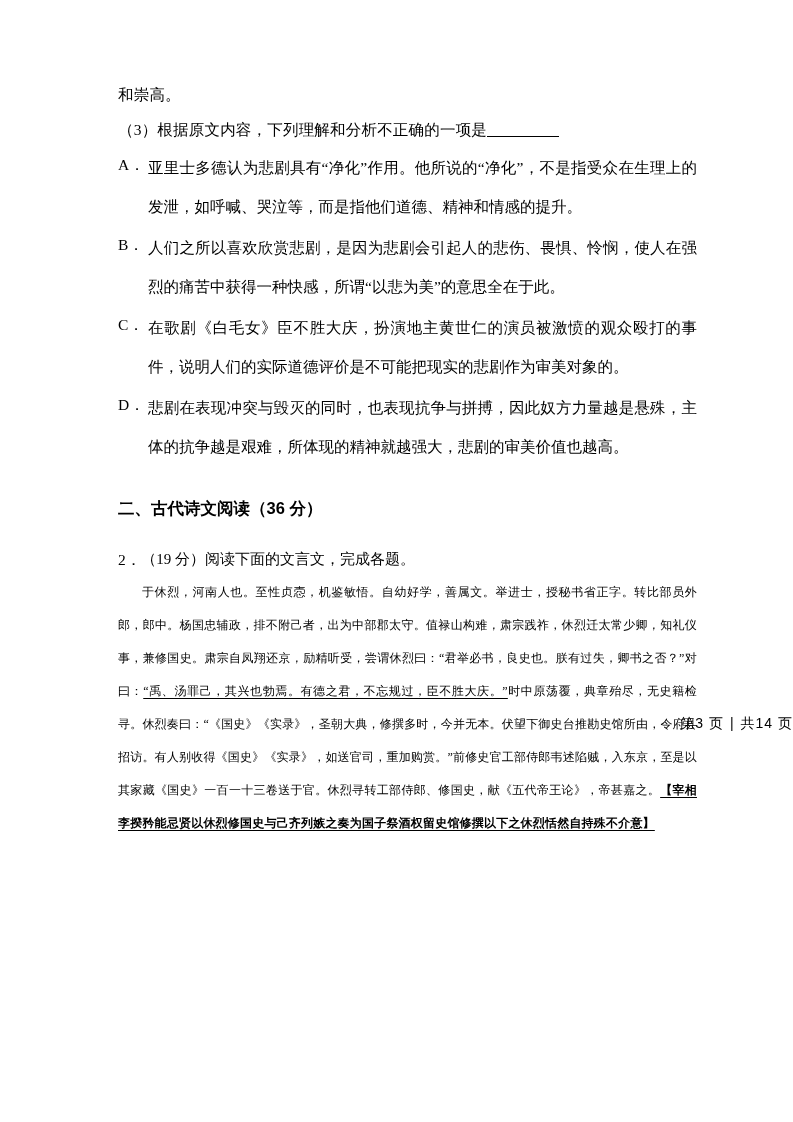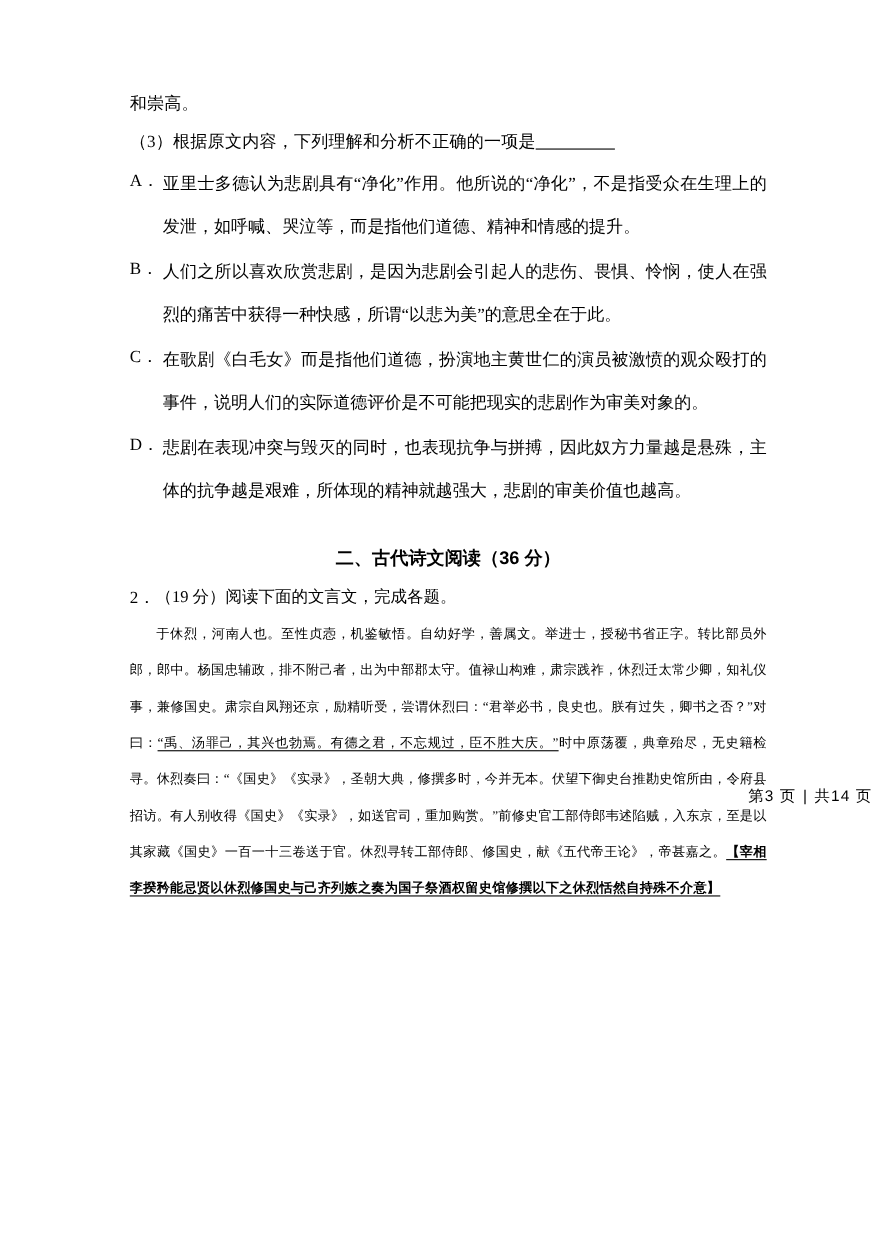--- a/index.html
+++ b/index.html
@@ -51,23 +51,22 @@
     flex: 1 1 auto;
     font-size: 15.5px;
     line-height: 39px;
     text-align: justify;
   }
   .section-title {
     font-weight: bold;
     font-size: 16.5px;
     line-height: 33px;
     margin-top: 26px;
-    margin-bottom: 2px;
+    margin-bottom: 18px;
     font-family: "Liberation Sans", "DejaVu Sans", sans-serif;
-    text-align: center;
   }
   .num-item {
     display: flex;
     align-items: flex-start;
     margin-top: 2px;
   }
   .num-label {
     flex: 0 0 22px;
     font-size: 15.5px;
     line-height: 33px;
@@ -131,21 +130,21 @@
     <div class="opt-text">亚里士多德认为悲剧具有“净化”作用。他所说的“净化”，不是指受众在生理上的发泄，如呼喊、哭泣等，而是指他们道德、精神和情感的提升。</div>
   </div>
 
   <div class="opt">
     <div class="opt-letter">B．</div>
     <div class="opt-text">人们之所以喜欢欣赏悲剧，是因为悲剧会引起人的悲伤、畏惧、怜悯，使人在强烈的痛苦中获得一种快感，所谓“以悲为美”的意思全在于此。</div>
   </div>
 
   <div class="opt">
     <div class="opt-letter">C．</div>
-    <div class="opt-text">在歌剧《白毛女》而是指他们道德，扮演地主黄世仁的演员被激愤的观众殴打的事件，说明人们的实际道德评价是不可能把现实的悲剧作为审美对象的。</div>
+    <div class="opt-text">在歌剧《白毛女》臣不胜大庆，扮演地主黄世仁的演员被激愤的观众殴打的事件，说明人们的实际道德评价是不可能把现实的悲剧作为审美对象的。</div>
   </div>
 
   <div class="opt">
     <div class="opt-letter">D．</div>
     <div class="opt-text">悲剧在表现冲突与毁灭的同时，也表现抗争与拼搏，因此奴方力量越是悬殊，主体的抗争越是艰难，所体现的精神就越强大，悲剧的审美价值也越高。</div>
   </div>
 
   <div class="section-title">二、古代诗文阅读（36 分）</div>
 
   <div class="num-item">

